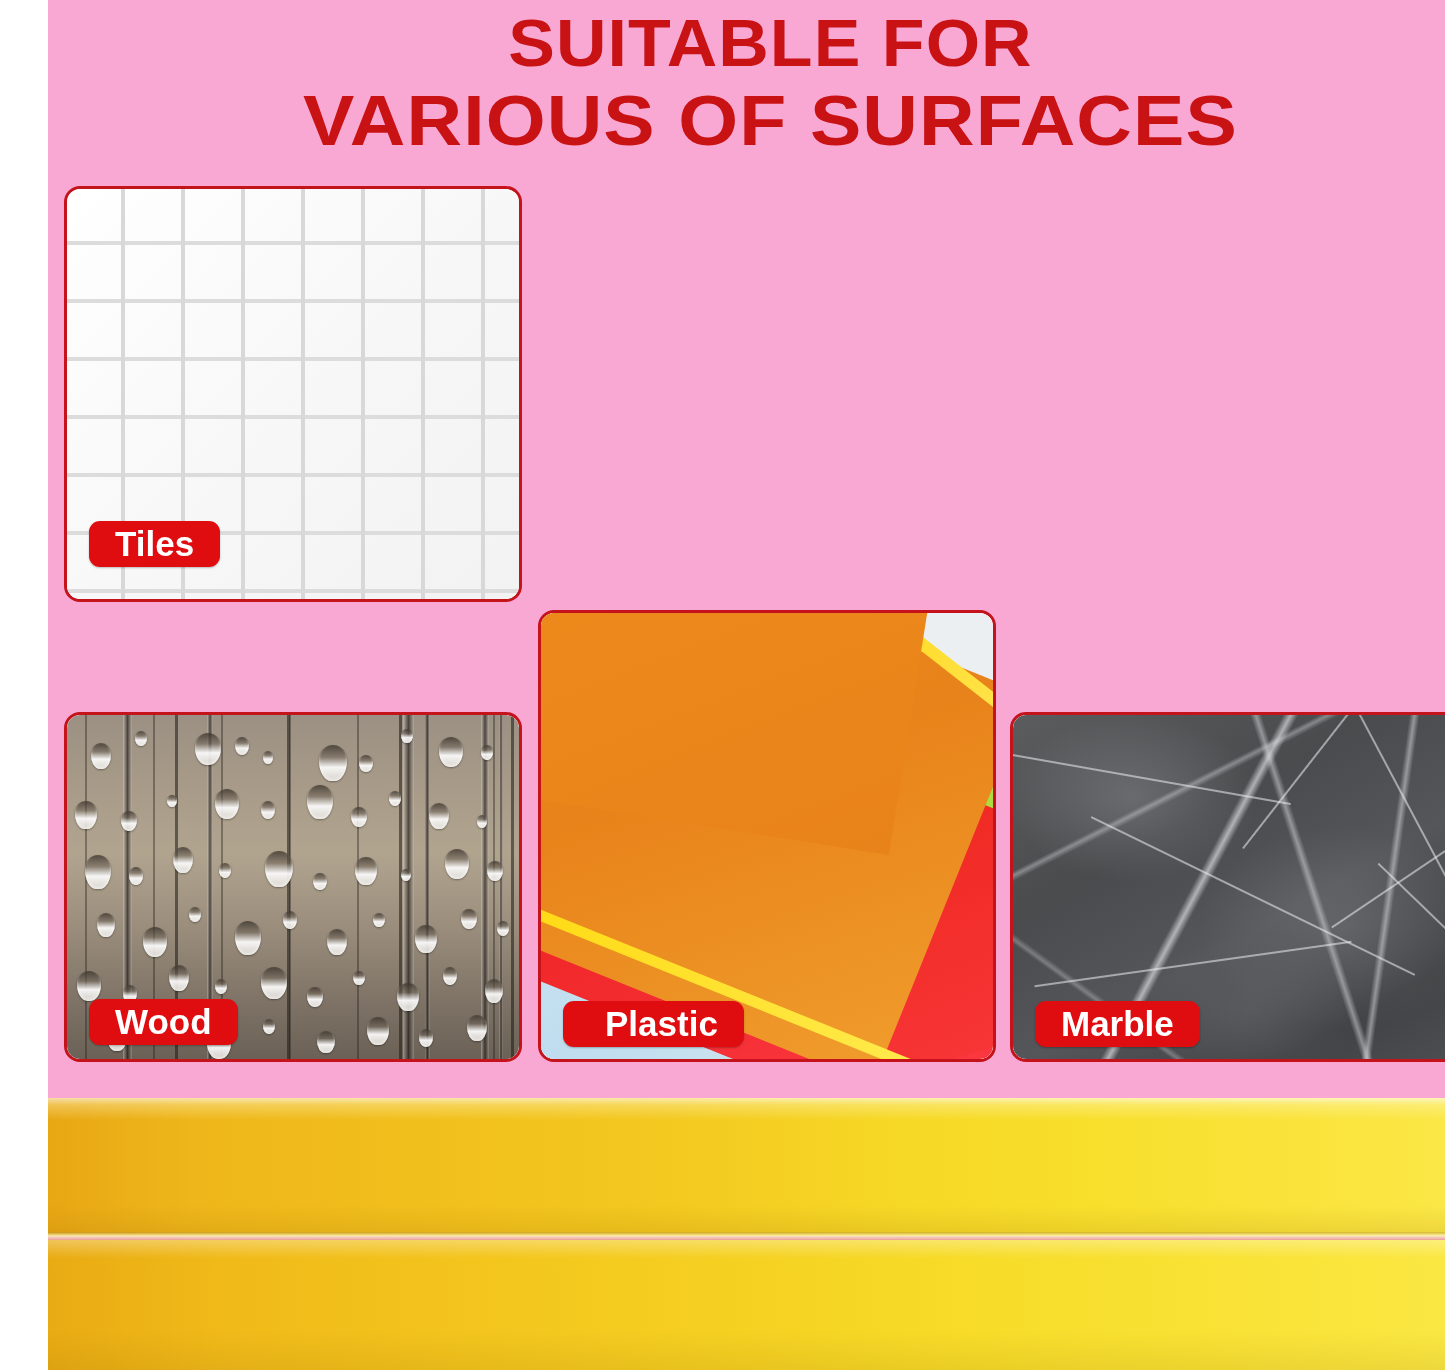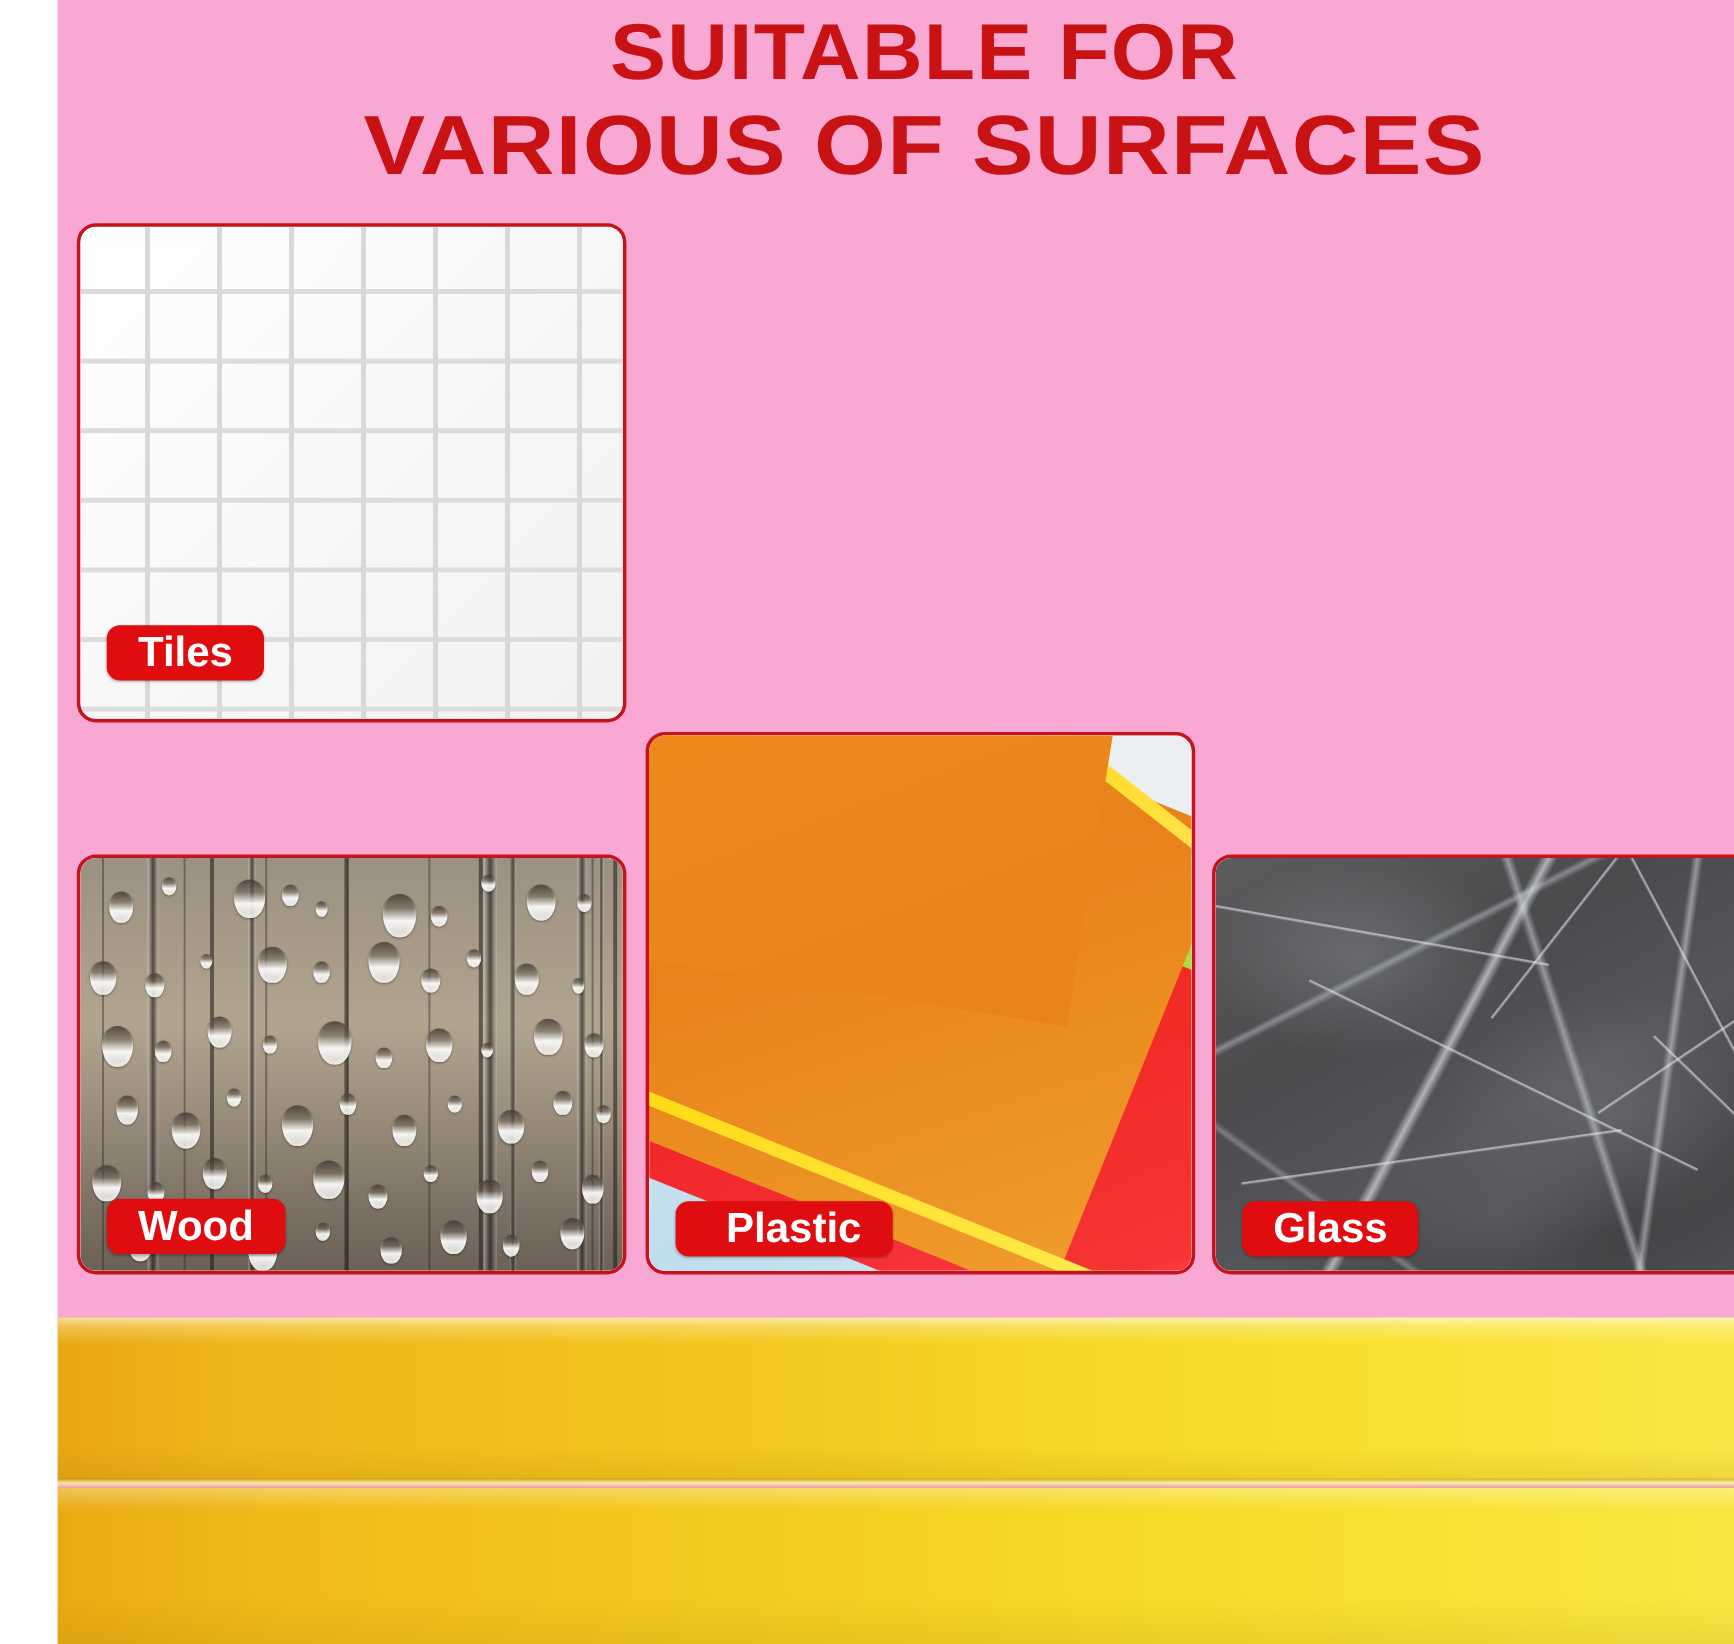--- a/index.html
+++ b/index.html
@@ -369,21 +369,21 @@
   <div class="panel" id="panel-marble">
     <div class="panel-inner tex-marble">
       <div class="vein" style="left:-20px;top:62px;width:300px;height:2px;transform:rotate(10deg);"></div>
       <div class="vein" style="left:180px;top:30px;width:260px;height:2px;transform:rotate(-52deg);"></div>
       <div class="vein" style="left:60px;top:180px;width:360px;height:2px;transform:rotate(26deg);"></div>
       <div class="vein" style="left:250px;top:80px;width:280px;height:2px;transform:rotate(62deg);"></div>
       <div class="vein" style="left:300px;top:150px;width:220px;height:2px;transform:rotate(-34deg);"></div>
       <div class="vein" style="left:20px;top:248px;width:320px;height:2px;transform:rotate(-8deg);"></div>
       <div class="vein" style="left:340px;top:210px;width:180px;height:2px;transform:rotate(44deg);"></div>
     </div>
-    <div class="badge badge-marble">Glass</div>
+    <div class="badge badge-marble">Marble</div>
   </div>
 
   <div id="yellow-bar">
     <div class="bar-top"></div>
     <div class="bar-seam"></div>
     <div class="bar-bottom"></div>
   </div>
 
 </div>
 

